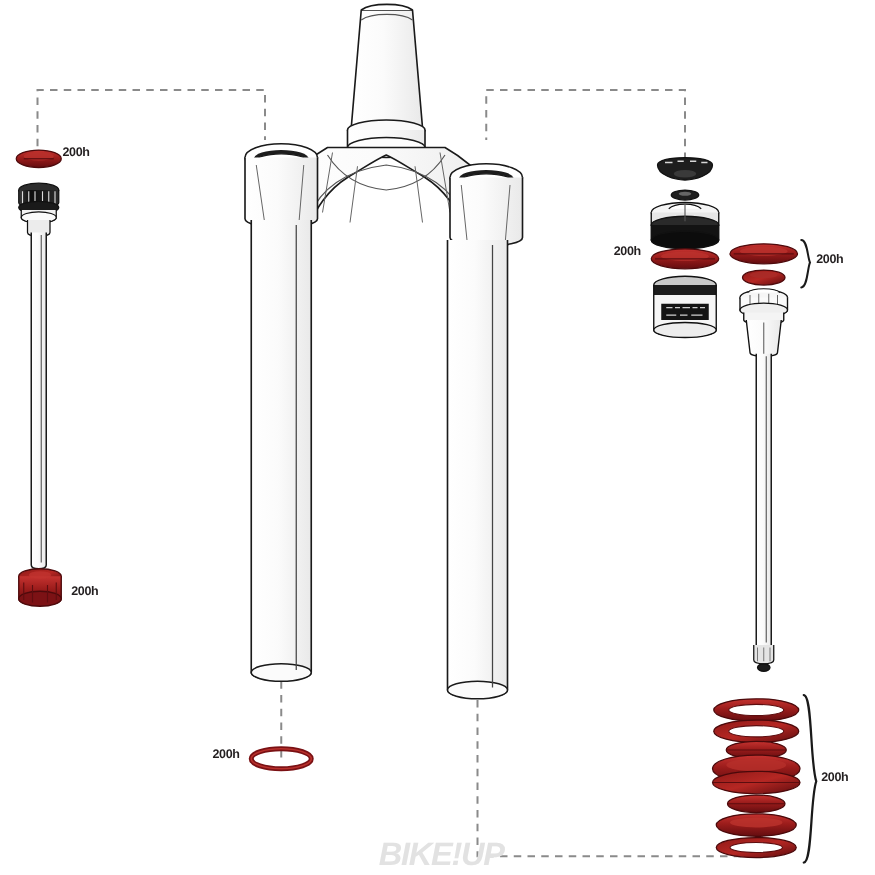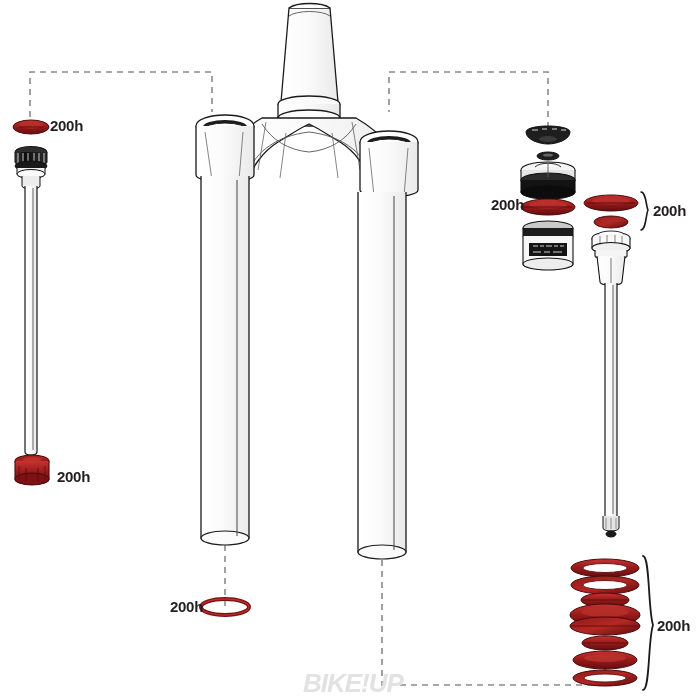--- a/index.html
+++ b/index.html
@@ -2,21 +2,21 @@
 <html><head>
 <meta charset="utf-8">
 <title>Fork Service Diagram</title>
 <style>
   html,body{margin:0;padding:0;background:#fff;}
   body{width:700px;height:700px;overflow:hidden;
        font-family:"Liberation Sans",sans-serif;}
   #stage{position:relative;width:700px;height:700px;background:#ffffff;}
   svg.layer{position:absolute;left:0;top:0;width:700px;height:700px;}
   .lbl{position:absolute;font-family:"Liberation Sans",sans-serif;
-       font-size:15px;font-weight:700;color:#231f20;letter-spacing:-0.3px;
+       font-size:10px;font-weight:700;color:#231f20;letter-spacing:-0.3px;
        white-space:nowrap;}
   .wm{position:absolute;left:303px;top:668px;font-size:26px;font-weight:700;
       font-style:italic;color:#e2e2e2;letter-spacing:-1px;
       font-family:"Liberation Sans",sans-serif;user-select:none;}
 </style>
 </head>
 <body>
 
 <div id="stage">
 

